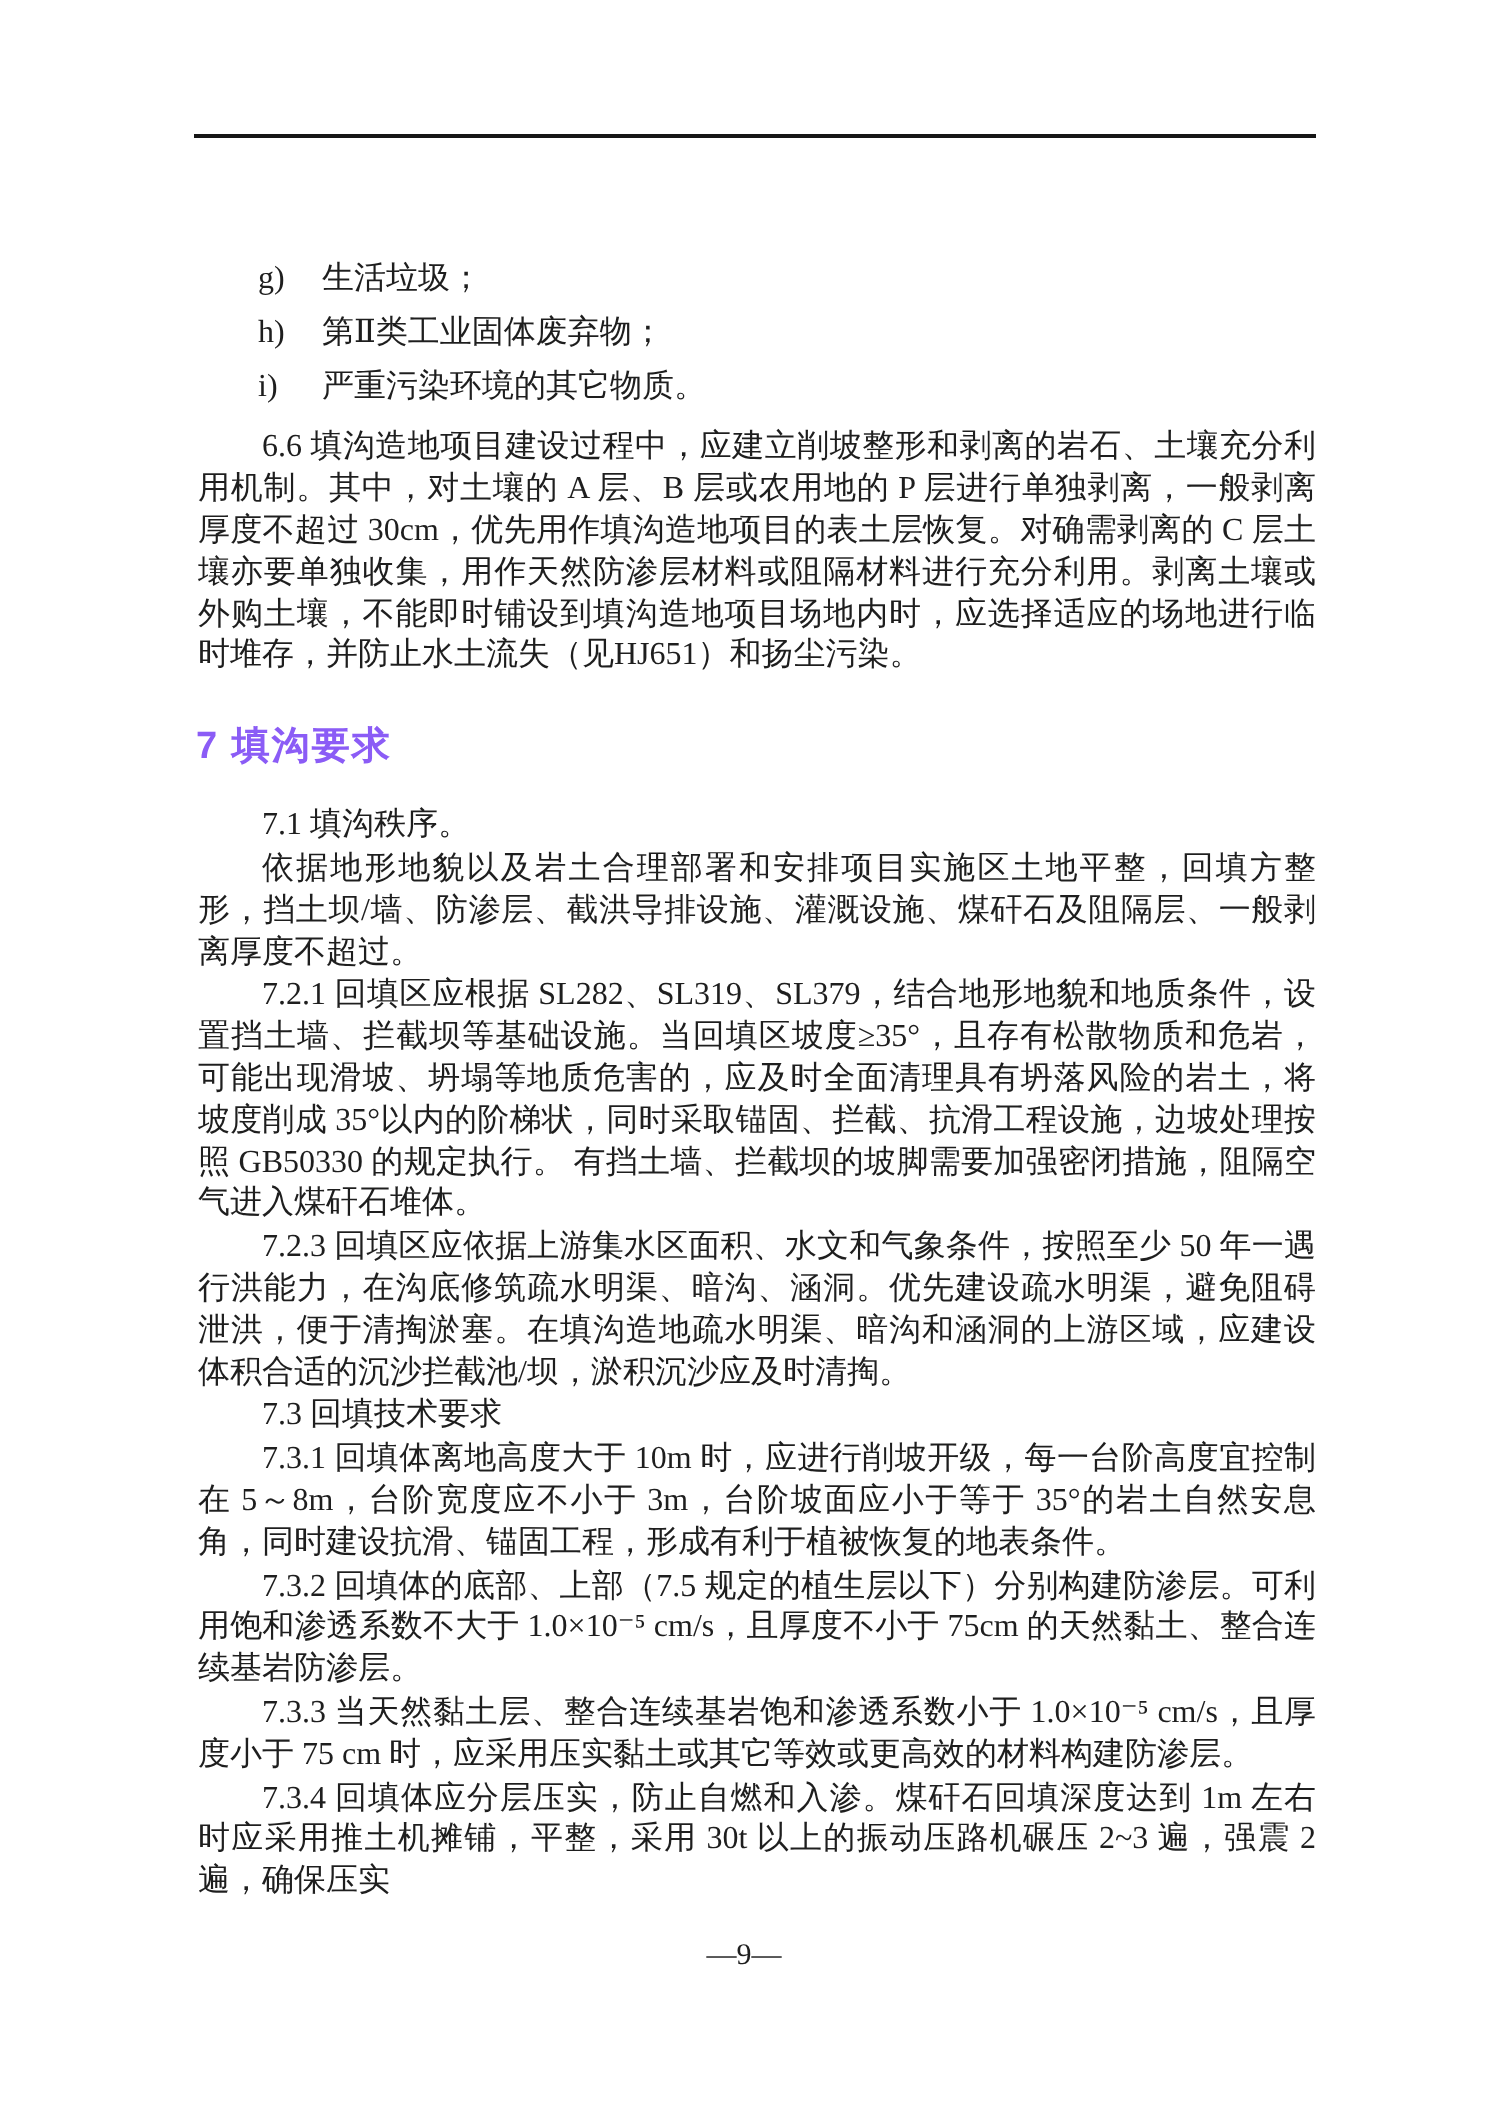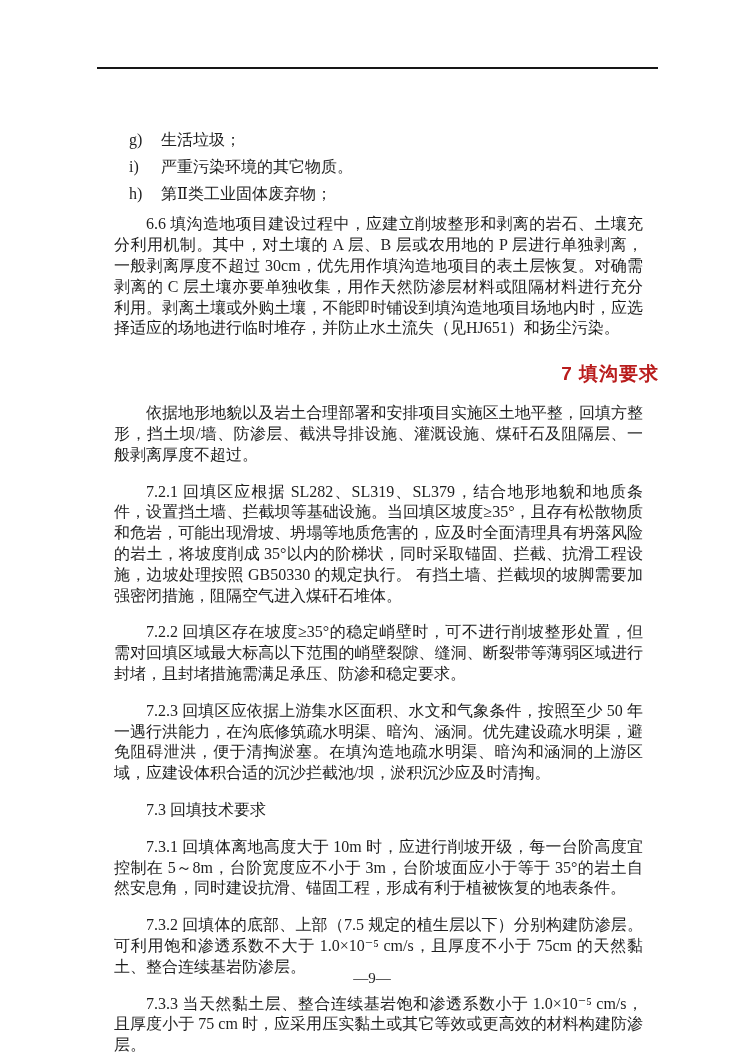--- a/index.html
+++ b/index.html
@@ -34,35 +34,35 @@
     text-align: justify;
   }
 
   
   .doc-list { padding-left: 31px; line-height: 26.8px; }
   .doc-list .list-row { white-space: nowrap; }
   .li-label { display: inline-block; min-width: 20px; margin-right: 12px; }
 
   
   p.para {
-    margin: 16px;
+    margin: 1px;
     text-indent: 2em;
   }
   p.p66 { margin-top: 7px; }
 
   
   h2.sec-heading {
     font-family: "Liberation Sans", "DejaVu Sans", sans-serif;
     font-weight: 700;
     font-size: 19px;
     line-height: 24px;
     letter-spacing: 1px;
     margin: 23px 0 17px 0;
-    color: #b91c1c;
-    text-align: right;
+    color: #8b5cf6;
+    text-align: left;
   }
 
   .footer-page-number {
     position: absolute;
     left: 0;
     top: 970px;
     width: 744px;
     text-align: center;
     font-size: 15px;
     color: #1e1e1e;
@@ -76,34 +76,34 @@
 
   <div class="header-rule"></div>
 
   <div class="content">
 
     <div class="doc-list">
       <div class="list-row">
         <span class="li-label">g)</span><span class="li-text">生活垃圾；</span>
       </div>
       <div class="list-row">
-        <span class="li-label">i)</span><span class="li-text">严重污染环境的其它物质。</span>
+        <span class="li-label">h)</span><span class="li-text">第Ⅱ类工业固体废弃物；</span>
       </div>
       <div class="list-row">
-        <span class="li-label">h)</span><span class="li-text">第Ⅱ类工业固体废弃物；</span>
+        <span class="li-label">i)</span><span class="li-text">严重污染环境的其它物质。</span>
       </div>
     </div>
 
     <p class="para p66">6.6 填沟造地项目建设过程中，应建立削坡整形和剥离的岩石、土壤充分利用机制。其中，对土壤的 A 层、B 层或农用地的 P 层进行单独剥离，一般剥离厚度不超过 30cm，优先用作填沟造地项目的表土层恢复。对确需剥离的 C 层土壤亦要单独收集，用作天然防渗层材料或阻隔材料进行充分利用。剥离土壤或外购土壤，不能即时铺设到填沟造地项目场地内时，应选择适应的场地进行临时堆存，并防止水土流失（见HJ651）和扬尘污染。</p>
 
     <h2 class="sec-heading">7 填沟要求</h2>
 
+    <p class="para">7.1 填沟秩序。</p>
     <p class="para">依据地形地貌以及岩土合理部署和安排项目实施区土地平整，回填方整形，挡土坝/墙、防渗层、截洪导排设施、灌溉设施、煤矸石及阻隔层、一般剥离厚度不超过。</p>
     <p class="para">7.2.1 回填区应根据 SL282、SL319、SL379，结合地形地貌和地质条件，设置挡土墙、拦截坝等基础设施。当回填区坡度≥35°，且存有松散物质和危岩，可能出现滑坡、坍塌等地质危害的，应及时全面清理具有坍落风险的岩土，将坡度削成 35°以内的阶梯状，同时采取锚固、拦截、抗滑工程设施，边坡处理按照 GB50330 的规定执行。 有挡土墙、拦截坝的坡脚需要加强密闭措施，阻隔空气进入煤矸石堆体。</p>
-    <p class="para">7.2.2 回填区存在坡度≥35°的稳定峭壁时，可不进行削坡整形处置，但需对回填区域最大标高以下范围的峭壁裂隙、缝洞、断裂带等薄弱区域进行封堵，且封堵措施需满足承压、防渗和稳定要求。</p>
     <p class="para">7.2.3 回填区应依据上游集水区面积、水文和气象条件，按照至少 50 年一遇行洪能力，在沟底修筑疏水明渠、暗沟、涵洞。优先建设疏水明渠，避免阻碍泄洪，便于清掏淤塞。在填沟造地疏水明渠、暗沟和涵洞的上游区域，应建设体积合适的沉沙拦截池/坝，淤积沉沙应及时清掏。</p>
     <p class="para">7.3 回填技术要求</p>
     <p class="para">7.3.1 回填体离地高度大于 10m 时，应进行削坡开级，每一台阶高度宜控制在 5～8m，台阶宽度应不小于 3m，台阶坡面应小于等于 35°的岩土自然安息角，同时建设抗滑、锚固工程，形成有利于植被恢复的地表条件。</p>
     <p class="para">7.3.2 回填体的底部、上部（7.5 规定的植生层以下）分别构建防渗层。可利用饱和渗透系数不大于 1.0×10⁻⁵ cm/s，且厚度不小于 75cm 的天然黏土、整合连续基岩防渗层。</p>
     <p class="para">7.3.3 当天然黏土层、整合连续基岩饱和渗透系数小于 1.0×10⁻⁵ cm/s，且厚度小于 75 cm 时，应采用压实黏土或其它等效或更高效的材料构建防渗层。</p>
     <p class="para">7.3.4 回填体应分层压实，防止自燃和入渗。煤矸石回填深度达到 1m 左右时应采用推土机摊铺，平整，采用 30t 以上的振动压路机碾压 2~3 遍，强震 2 遍，确保压实</p>
 
   </div>
 
   <div class="footer-page-number">—9—</div>

